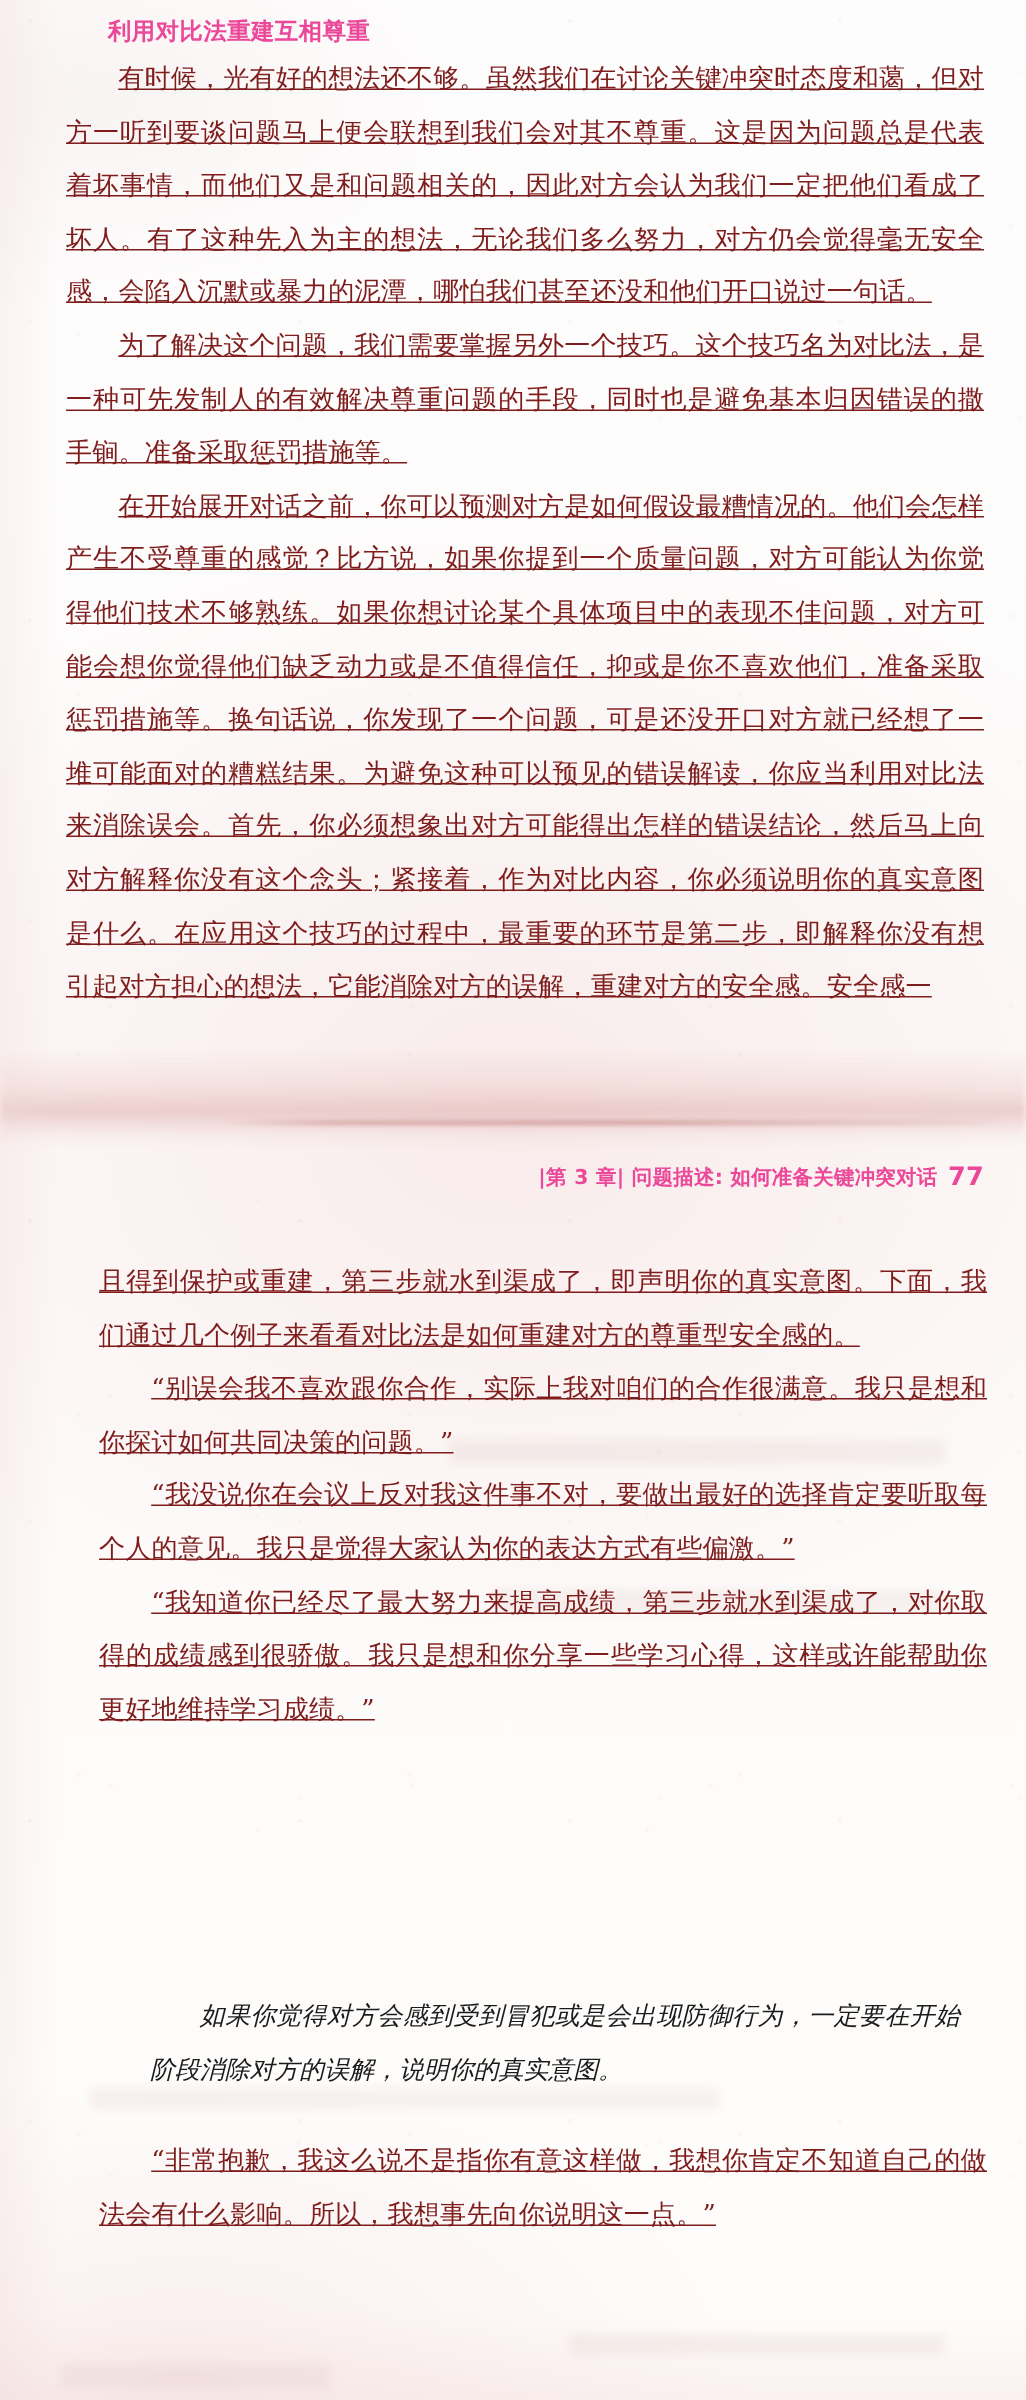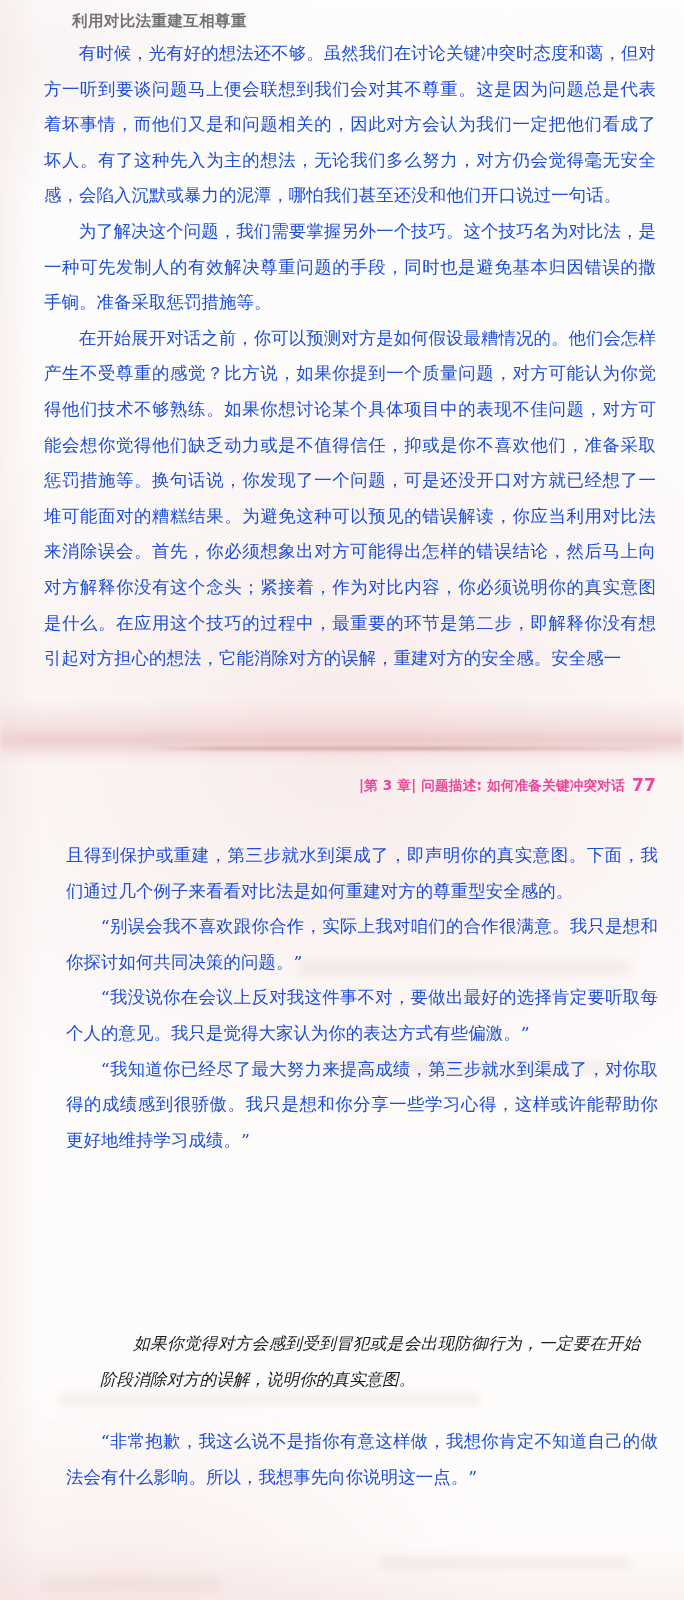--- a/index.html
+++ b/index.html
@@ -78,33 +78,34 @@
   }
 
   .heading {
     position: absolute;
     left: 72px;
     top: 10px;
     font-size: 15.5px;
     font-weight: 700;
     letter-spacing: 0.4px;
     line-height: 22px;
-    color: #737373;
+    color: #ec4899;
     white-space: nowrap;
   }
 
   .col {
     position: absolute;
     font-family: "DejaVu Serif", "Liberation Serif", serif;
     font-size: 17.4px;
     line-height: 35.6px;
-    color: #1d4ed8;
+    color: #7f1d1d;
     text-align: justify;
     text-justify: inter-character;
     letter-spacing: 0.1px;
+    text-decoration: underline;
   }
   .col-top {
     left: 44px;
     top: 36px;
     width: 612px;
   }
   .col-bottom {
     left: 66px;
     top: 838px;
     width: 592px;

